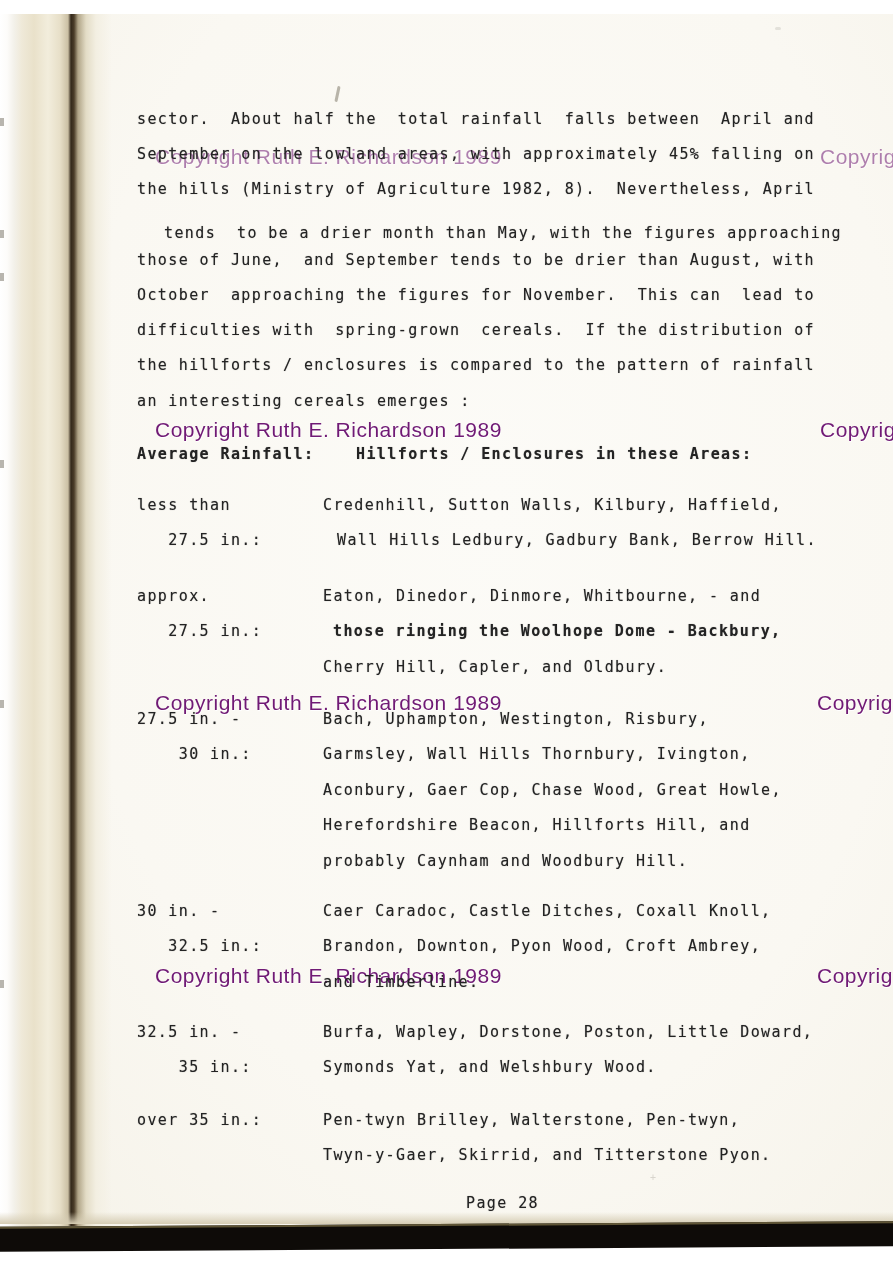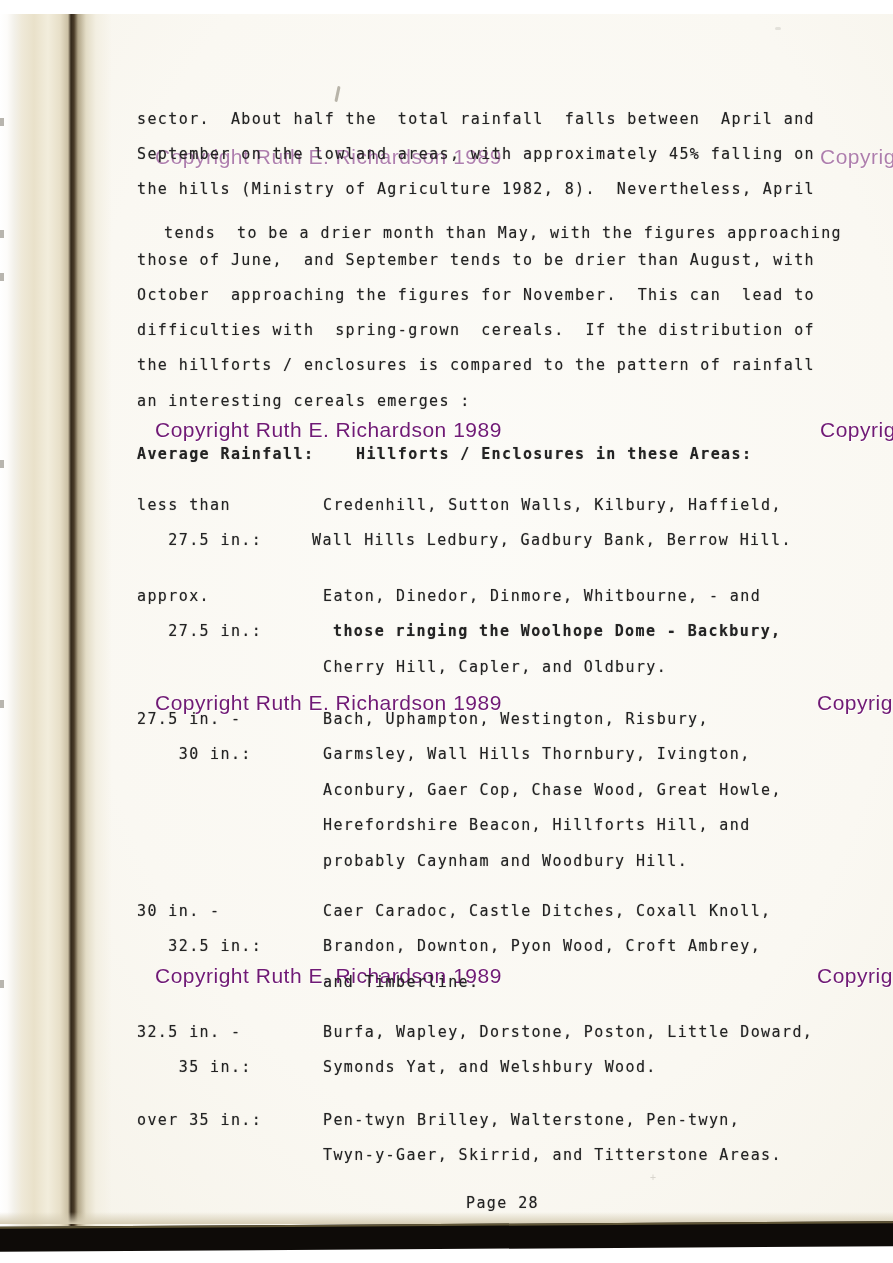--- a/index.html
+++ b/index.html
@@ -94,21 +94,21 @@
     <div class="tline" style="left: 137px; top: 391.6px;">an interesting cereals emerges :</div>
   </div>
 
 <div class="tline bold" style="left:137px;top:445px">Average Rainfall:</div>
 <div class="tline bold" style="left:356px;top:445px">Hillforts / Enclosures in these Areas:</div>
 
 <div id="rainfall-table">
     <div class="tline" style="left: 137px; top: 496px;">less than</div>
     <div class="tline" style="left: 137px; top: 531.4px;">   27.5 in.:</div>
     <div class="tline" style="left: 323px; top: 496px;">Credenhill, Sutton Walls, Kilbury, Haffield,</div>
-    <div class="tline" style="left: 312px; top: 531.4px; text-align: right;">Wall Hills Ledbury, Gadbury Bank, Berrow Hill.</div>
+    <div class="tline" style="left: 337px; top: 531.4px; text-align: right;">Wall Hills Ledbury, Gadbury Bank, Berrow Hill.</div>
     <div class="tline" style="left: 137px; top: 587px;">approx.</div>
     <div class="tline" style="left: 137px; top: 622.4px;">   27.5 in.:</div>
     <div class="tline" style="left: 323px; top: 587px;">Eaton, Dinedor, Dinmore, Whitbourne, - and</div>
     <div class="tline" style="left: 333px; top: 622.4px; font-weight: bold;">those ringing the Woolhope Dome - Backbury,</div>
     <div class="tline" style="left: 323px; top: 657.8px;">Cherry Hill, Capler, and Oldbury.</div>
     <div class="tline" style="left: 137px; top: 710px;">27.5 in. -</div>
     <div class="tline" style="left: 137px; top: 745.4px;">    30 in.:</div>
     <div class="tline" style="left: 323px; top: 710px;">Bach, Uphampton, Westington, Risbury,</div>
     <div class="tline" style="left: 323px; top: 745.4px;">Garmsley, Wall Hills Thornbury, Ivington,</div>
     <div class="tline" style="left: 323px; top: 780.8px;">Aconbury, Gaer Cop, Chase Wood, Great Howle,</div>
@@ -118,16 +118,16 @@
     <div class="tline" style="left: 137px; top: 937.4px;">   32.5 in.:</div>
     <div class="tline" style="left: 323px; top: 902px;">Caer Caradoc, Castle Ditches, Coxall Knoll,</div>
     <div class="tline" style="left: 323px; top: 937.4px;">Brandon, Downton, Pyon Wood, Croft Ambrey,</div>
     <div class="tline" style="left: 323px; top: 972.8px;">and Timberline.</div>
     <div class="tline" style="left: 137px; top: 1023px;">32.5 in. -</div>
     <div class="tline" style="left: 137px; top: 1058.4px;">    35 in.:</div>
     <div class="tline" style="left: 323px; top: 1023px;">Burfa, Wapley, Dorstone, Poston, Little Doward,</div>
     <div class="tline" style="left: 323px; top: 1058.4px;">Symonds Yat, and Welshbury Wood.</div>
     <div class="tline" style="left: 137px; top: 1111px;">over 35 in.:</div>
     <div class="tline" style="left: 323px; top: 1111px;">Pen-twyn Brilley, Walterstone, Pen-twyn,</div>
-    <div class="tline" style="left: 323px; top: 1146.4px;">Twyn-y-Gaer, Skirrid, and Titterstone Areas.</div>
+    <div class="tline" style="left: 323px; top: 1146.4px;">Twyn-y-Gaer, Skirrid, and Titterstone Pyon.</div>
   </div>
 
 <div class="tline" style="left:466px;top:1194px">Page 28</div>
 
 </body></html>

